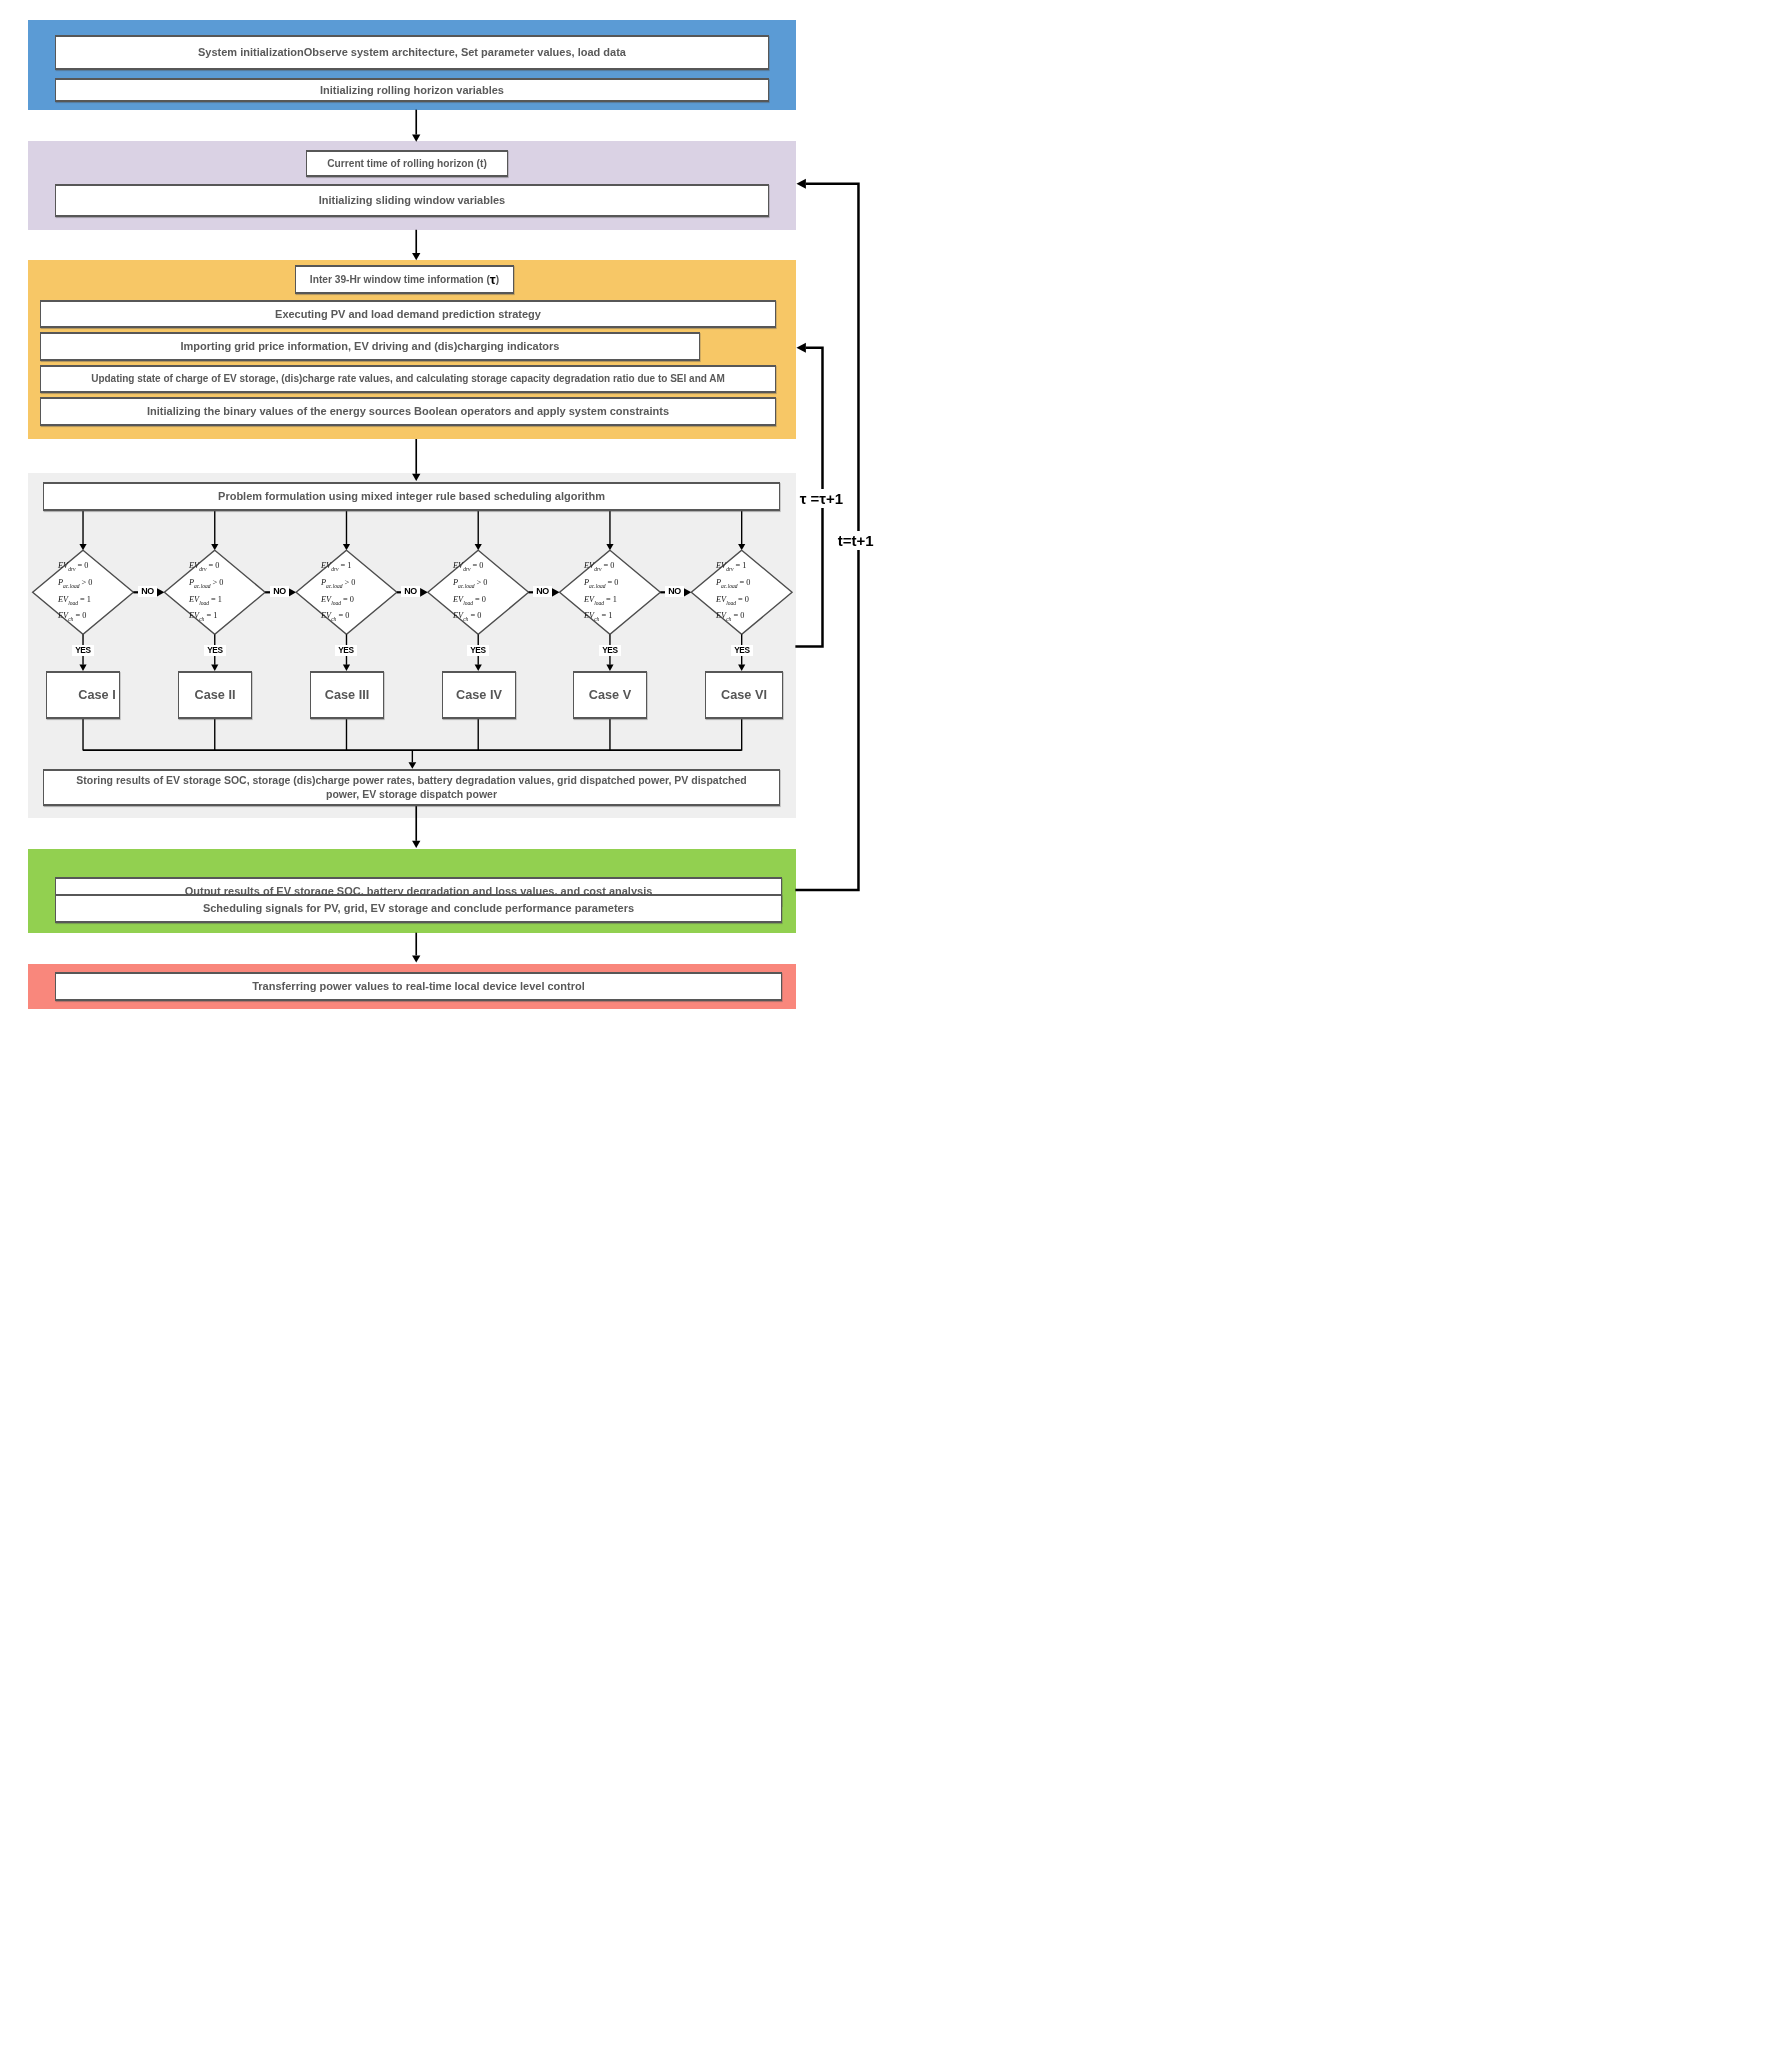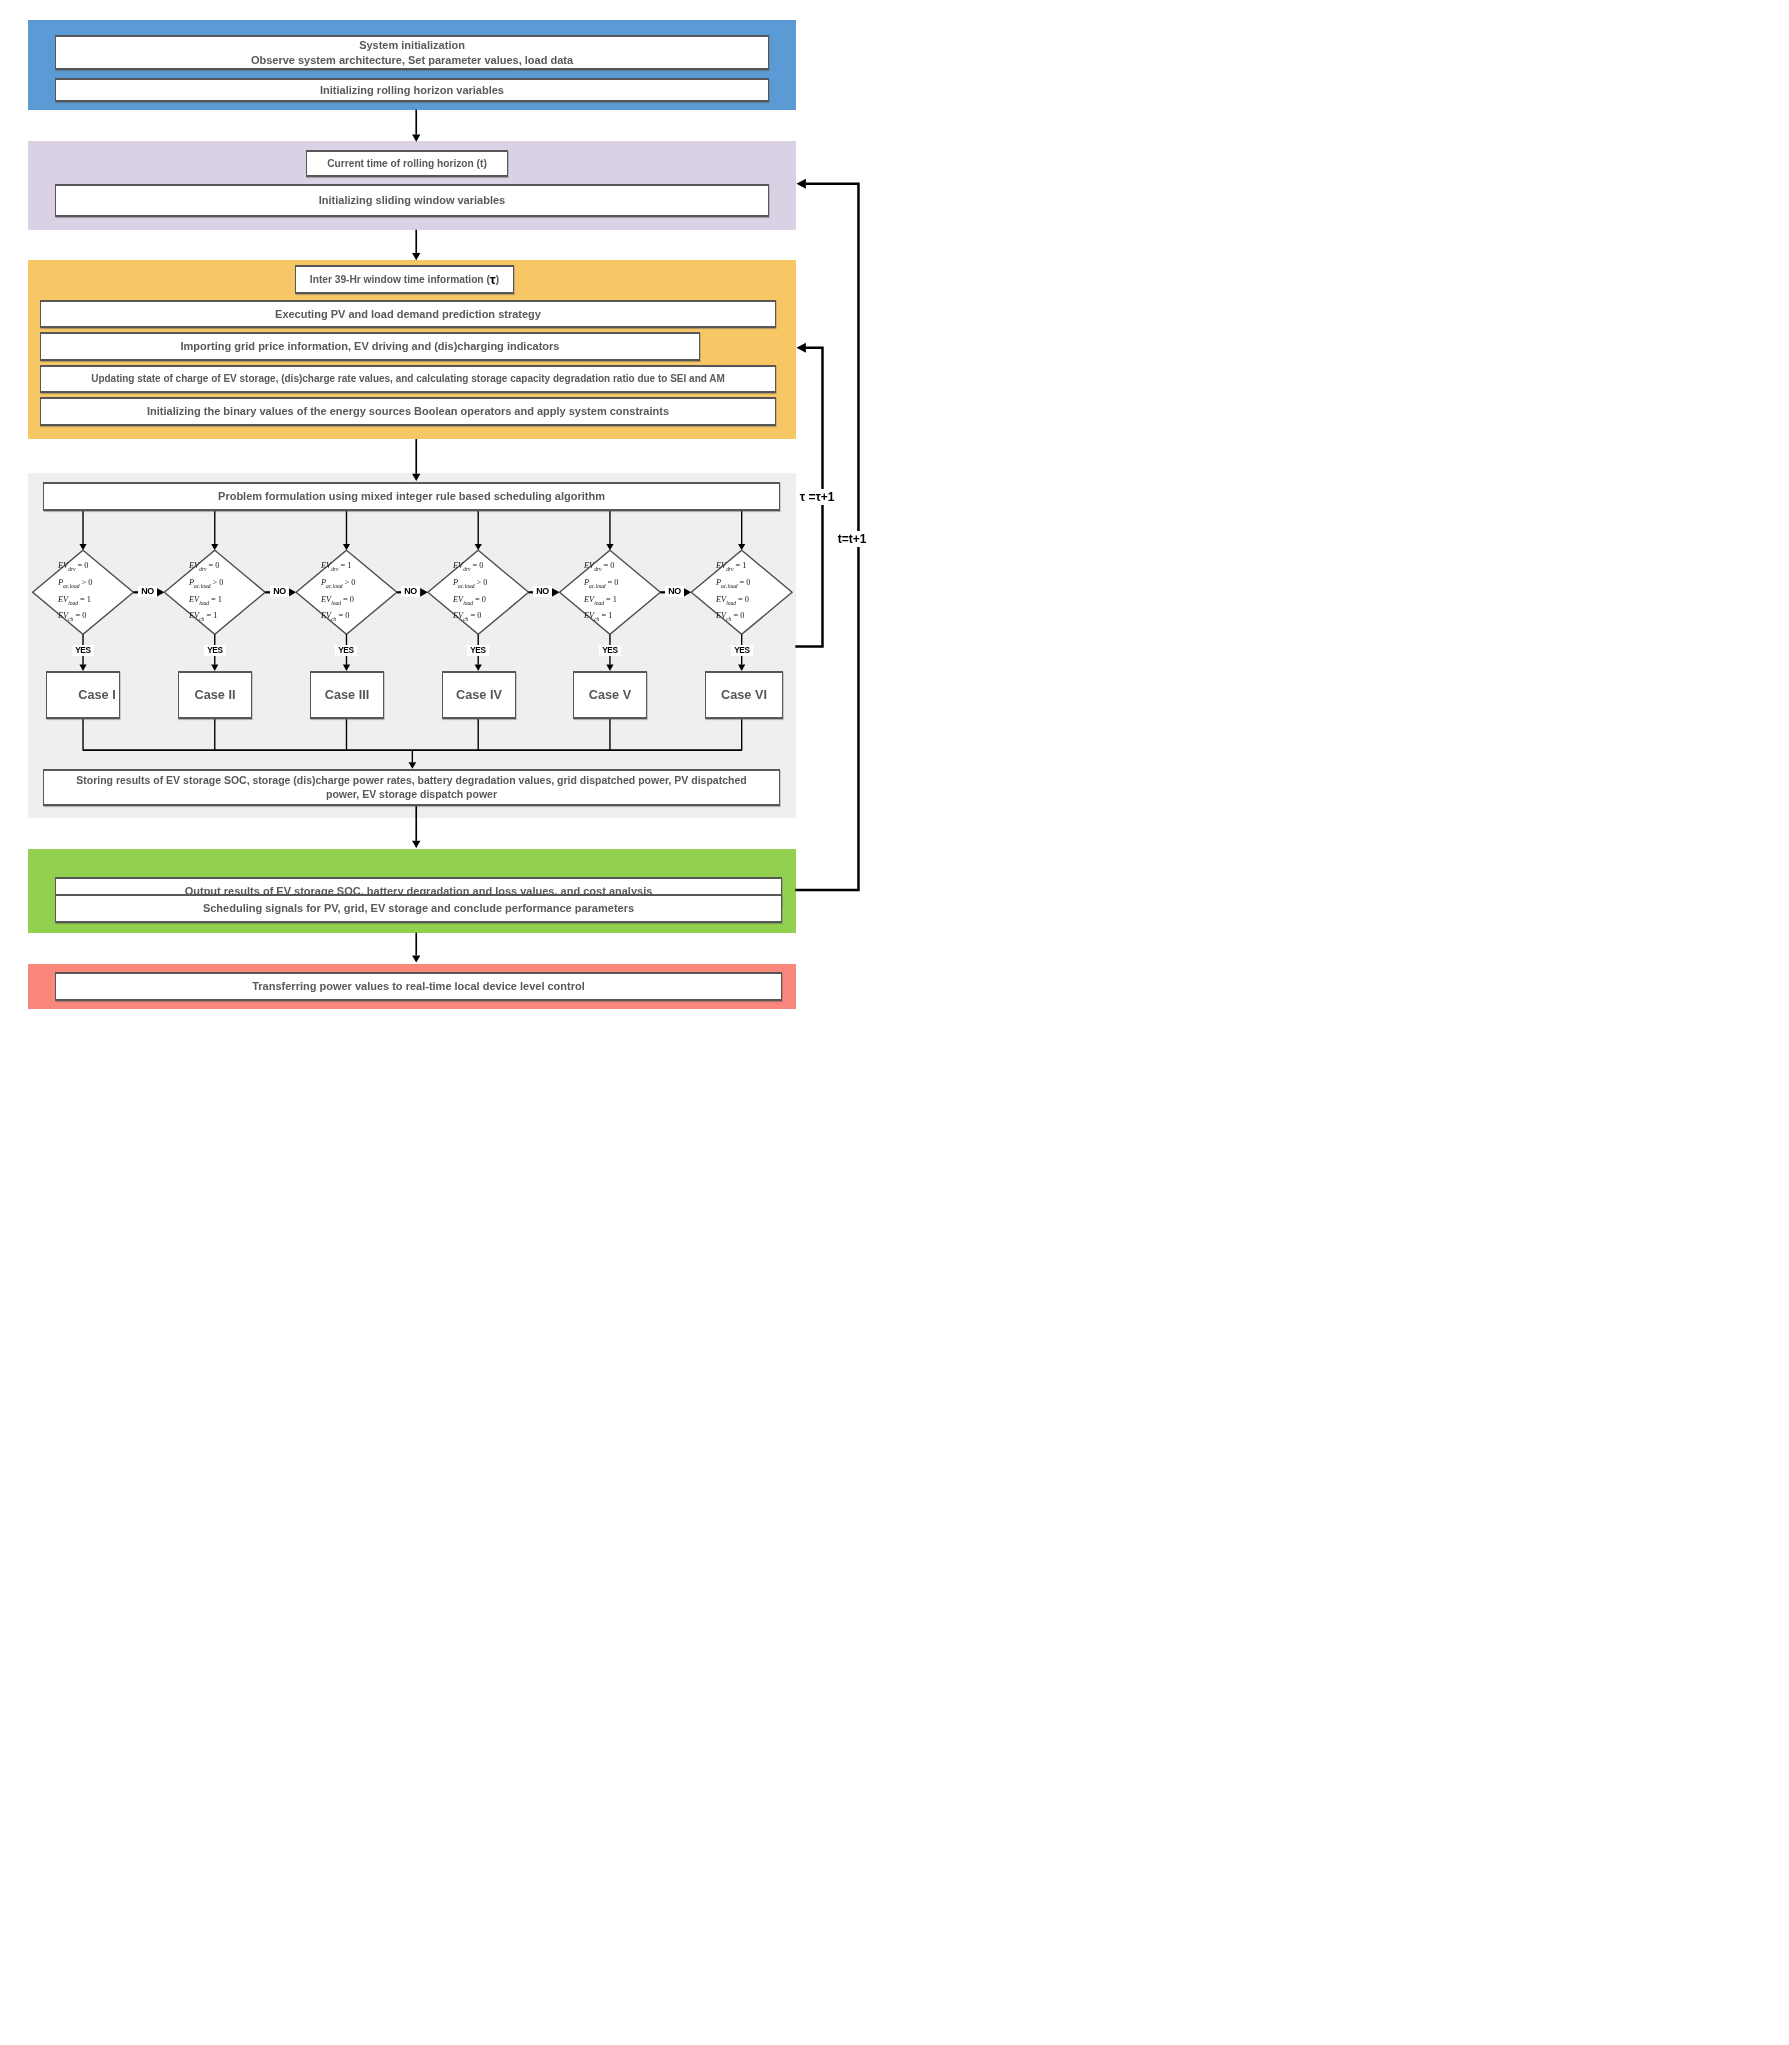--- a/index.html
+++ b/index.html
@@ -1,27 +1,27 @@
 <!DOCTYPE html>
 <html style="font-size:8.9px"><head>
 <meta charset="utf-8">
 <style>
   html,body{margin:0;padding:0;background:#ffffff;font-family:"Liberation Sans",sans-serif;}
   .canvas{position:relative;width:895px;height:1023px;background:#fff;overflow:hidden;}
   .band{position:absolute;left:28px;width:768px;z-index:0;}
   .wbox{position:absolute;background:#fff;border:1.1px solid #575757;border-top-width:2.2px;border-bottom-width:2.2px;
-        box-sizing:border-box;display:flex;flex-direction:column;align-items:center;justify-content:center;
+        box-sizing:border-box;display:flex;flex-direction:row;align-items:center;justify-content:center;
         text-align:center;color:#595959;font-weight:700;line-height:1.32;z-index:2;
         box-shadow:0.6px 1.1px 0 rgba(80,80,80,.4);}
   .fs20{font-size:11px;} .fs18{font-size:10px;} .fs19{font-size:10.5px;} .fs185{font-size:10.2px;}
   .overlay{position:absolute;left:0;top:0;width:895px;height:1023px;z-index:1;}
   .lbl{position:absolute;background:#ffffff;color:#000;font-weight:700;z-index:3;text-align:center;line-height:11px;}
   .yes{font-size:8.3px;width:22px;letter-spacing:-0.3px;}
   .no{font-size:8.9px;width:19px;letter-spacing:-0.3px;}
-  .looplbl{position:absolute;background:#fff;color:#000;font-weight:700;font-size:12px;z-index:3;white-space:nowrap;padding:1.1px 1.7px;}
+  .looplbl{position:absolute;background:#fff;color:#000;font-weight:700;font-size:15px;z-index:3;white-space:nowrap;padding:1.1px 1.7px;}
   .case-box{position:absolute;background:#fff;border:1.1px solid #575757;border-top-width:2.2px;border-bottom-width:2.2px;
         box-sizing:border-box;display:flex;align-items:center;justify-content:center;color:#565656;
         font-weight:700;font-size:12.7px;z-index:2;box-shadow:0.6px 1.1px 0 rgba(80,80,80,.4);}
   .dtext{position:absolute;z-index:2;font-family:"Liberation Serif",serif;color:#151515;font-size:8.3px;
         display:flex;flex-direction:column;justify-content:center;align-items:flex-start;}
   .dtext .cline{white-space:nowrap;line-height:13.3px;}
   .mvar{font-style:italic;}
   .dtext sub{font-style:italic;font-size:5.5px;}
   .tau{color:#000;font-size:13.3px;font-weight:700;line-height:0;vertical-align:-1.1px;}
 </style>

